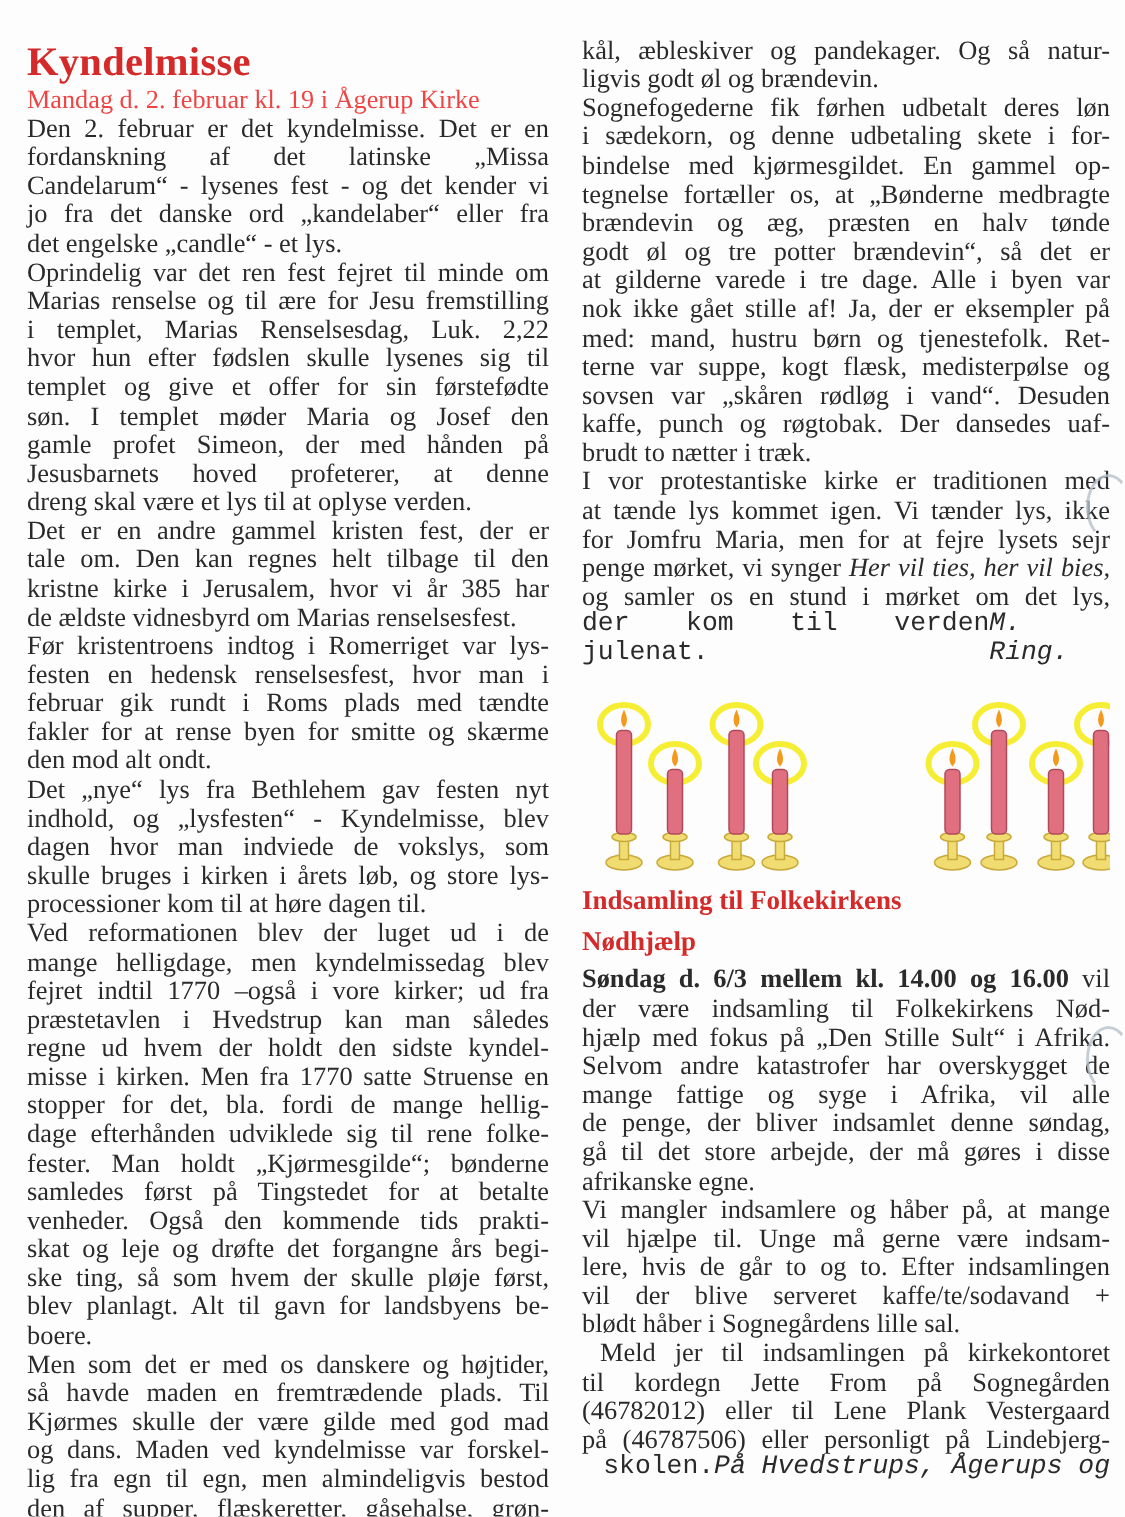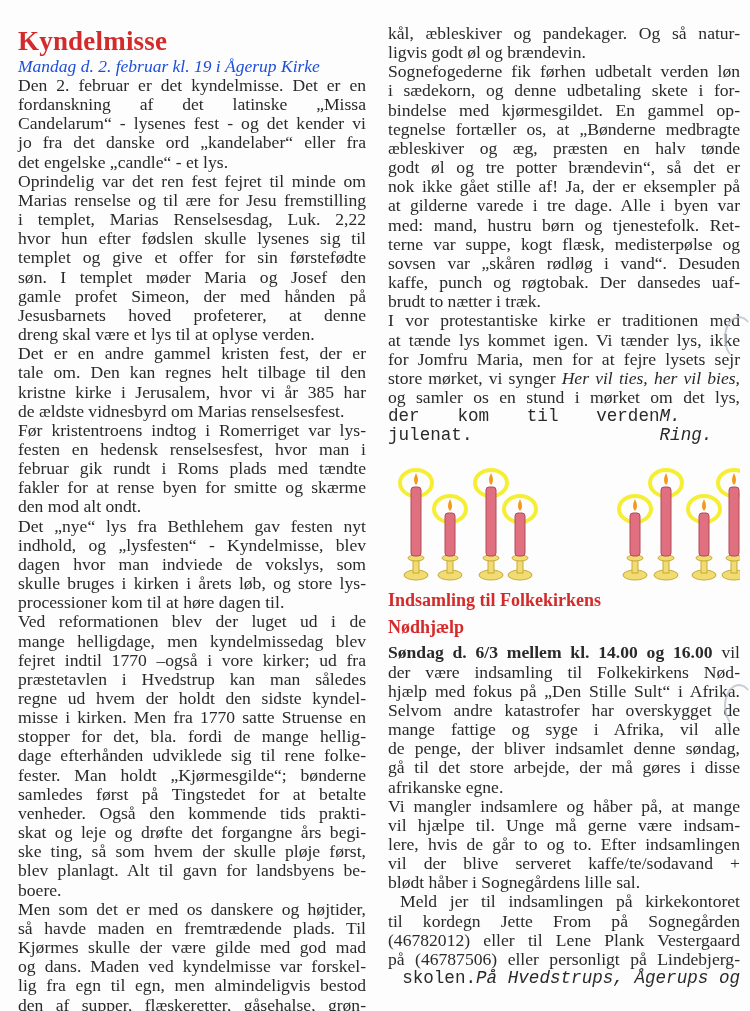--- a/index.html
+++ b/index.html
@@ -11,21 +11,21 @@
     position: relative;
   }
   .col { position: absolute; top: 16px; }
   #left { left: 18px; width: 348px; }
   #right { left: 388px; width: 352px; }
   .title-red {
     color: #d42a2a; font-weight: bold;
     font-family: "Liberation Serif", "DejaVu Serif", serif;
   }
   #k-title { font-size: 27px; line-height: 30px; margin: 10px 0 0 0; letter-spacing: 0.2px; }
-  #k-sub { font-style: italic; font-size: 17.5px; line-height: 20px; margin: 0; color: #1d4ed8; }
+  #k-sub { font-size: 17.5px; line-height: 20px; margin: 0; color: #ef4444; }
   .para { margin: 0; font-size: 17.6px; line-height: 19.15px; text-align: justify; }
   .line { display: block; text-align-last: justify; white-space: nowrap; }
   .line.last { text-align-last: left; }
   .ital { font-style: italic; }
   .bold { font-weight: bold; }
   #right-top { margin-top: 8px; }
   .sigline { display: flex; justify-content: flex-end; font-family: Liberation Mono, monospace; }
   #candles { position: relative; height: 118px; margin-top: 20px; }
   #candles svg { position: absolute; left: 0; top: 0; }
   #n-title { font-size: 18px; line-height: 27px; text-align: left; margin: 4px 0 2px 0; }
@@ -104,39 +104,39 @@
         <span class="line">lig fra egn til egn, men almindeligvis bestod</span>
         <span class="line">den af supper, flæskeretter, gåsehalse, grøn-</span>
       </p>
     </div>
 </div>
 
 <div id="right" class="col">
   <div id="right-top" class="para">
       <span class="line">kål, æbleskiver og pandekager. Og så natur-</span>
       <span class="line last">ligvis godt øl og brændevin.</span>
-      <span class="line">Sognefogederne fik førhen udbetalt verden løn</span>
+      <span class="line">Sognefogederne fik førhen udbetalt deres løn</span>
       <span class="line">i sædekorn, og denne udbetaling skete i for-</span>
       <span class="line">bindelse med kjørmesgildet. En gammel op-</span>
       <span class="line">tegnelse fortæller os, at „Bønderne medbragte</span>
-      <span class="line">æbleskiver og æg, præsten en halv tønde</span>
+      <span class="line">brændevin og æg, præsten en halv tønde</span>
       <span class="line">godt øl og tre potter brændevin“, så det er</span>
+      <span class="line">at gilderne varede i tre dage. Alle i byen var</span>
       <span class="line">nok ikke gået stille af! Ja, der er eksempler på</span>
-      <span class="line">at gilderne varede i tre dage. Alle i byen var</span>
       <span class="line">med: mand, hustru børn og tjenestefolk. Ret-</span>
       <span class="line">terne var suppe, kogt flæsk, medisterpølse og</span>
       <span class="line">sovsen var „skåren rødløg i vand“. Desuden</span>
       <span class="line">kaffe, punch og røgtobak. Der dansedes uaf-</span>
       <span class="line last">brudt to nætter i træk.</span>
     </div>
   <p class="para">
     <span class="line">I vor protestantiske kirke er traditionen med</span>
     <span class="line">at tænde lys kommet igen. Vi tænder lys, ikke</span>
     <span class="line">for Jomfru Maria, men for at fejre lysets sejr</span>
-    <span class="line"><span>store mørket, vi synger </span><span class="ital">Her vil ties, her vil bies,</span></span>
+    <span class="line"><span>penge mørket, vi synger </span><span class="ital">Her vil ties, her vil bies,</span></span>
     <span class="line">og samler os en stund i mørket om det lys,</span>
     <span class="sigline">
       <span>der kom til verden julenat.</span>
       <span class="ital">M. Ring.</span>
     </span>
   </p>
 
   <div id="candles">
     <svg id="candle-svg" width="352" height="118">
         <g>

